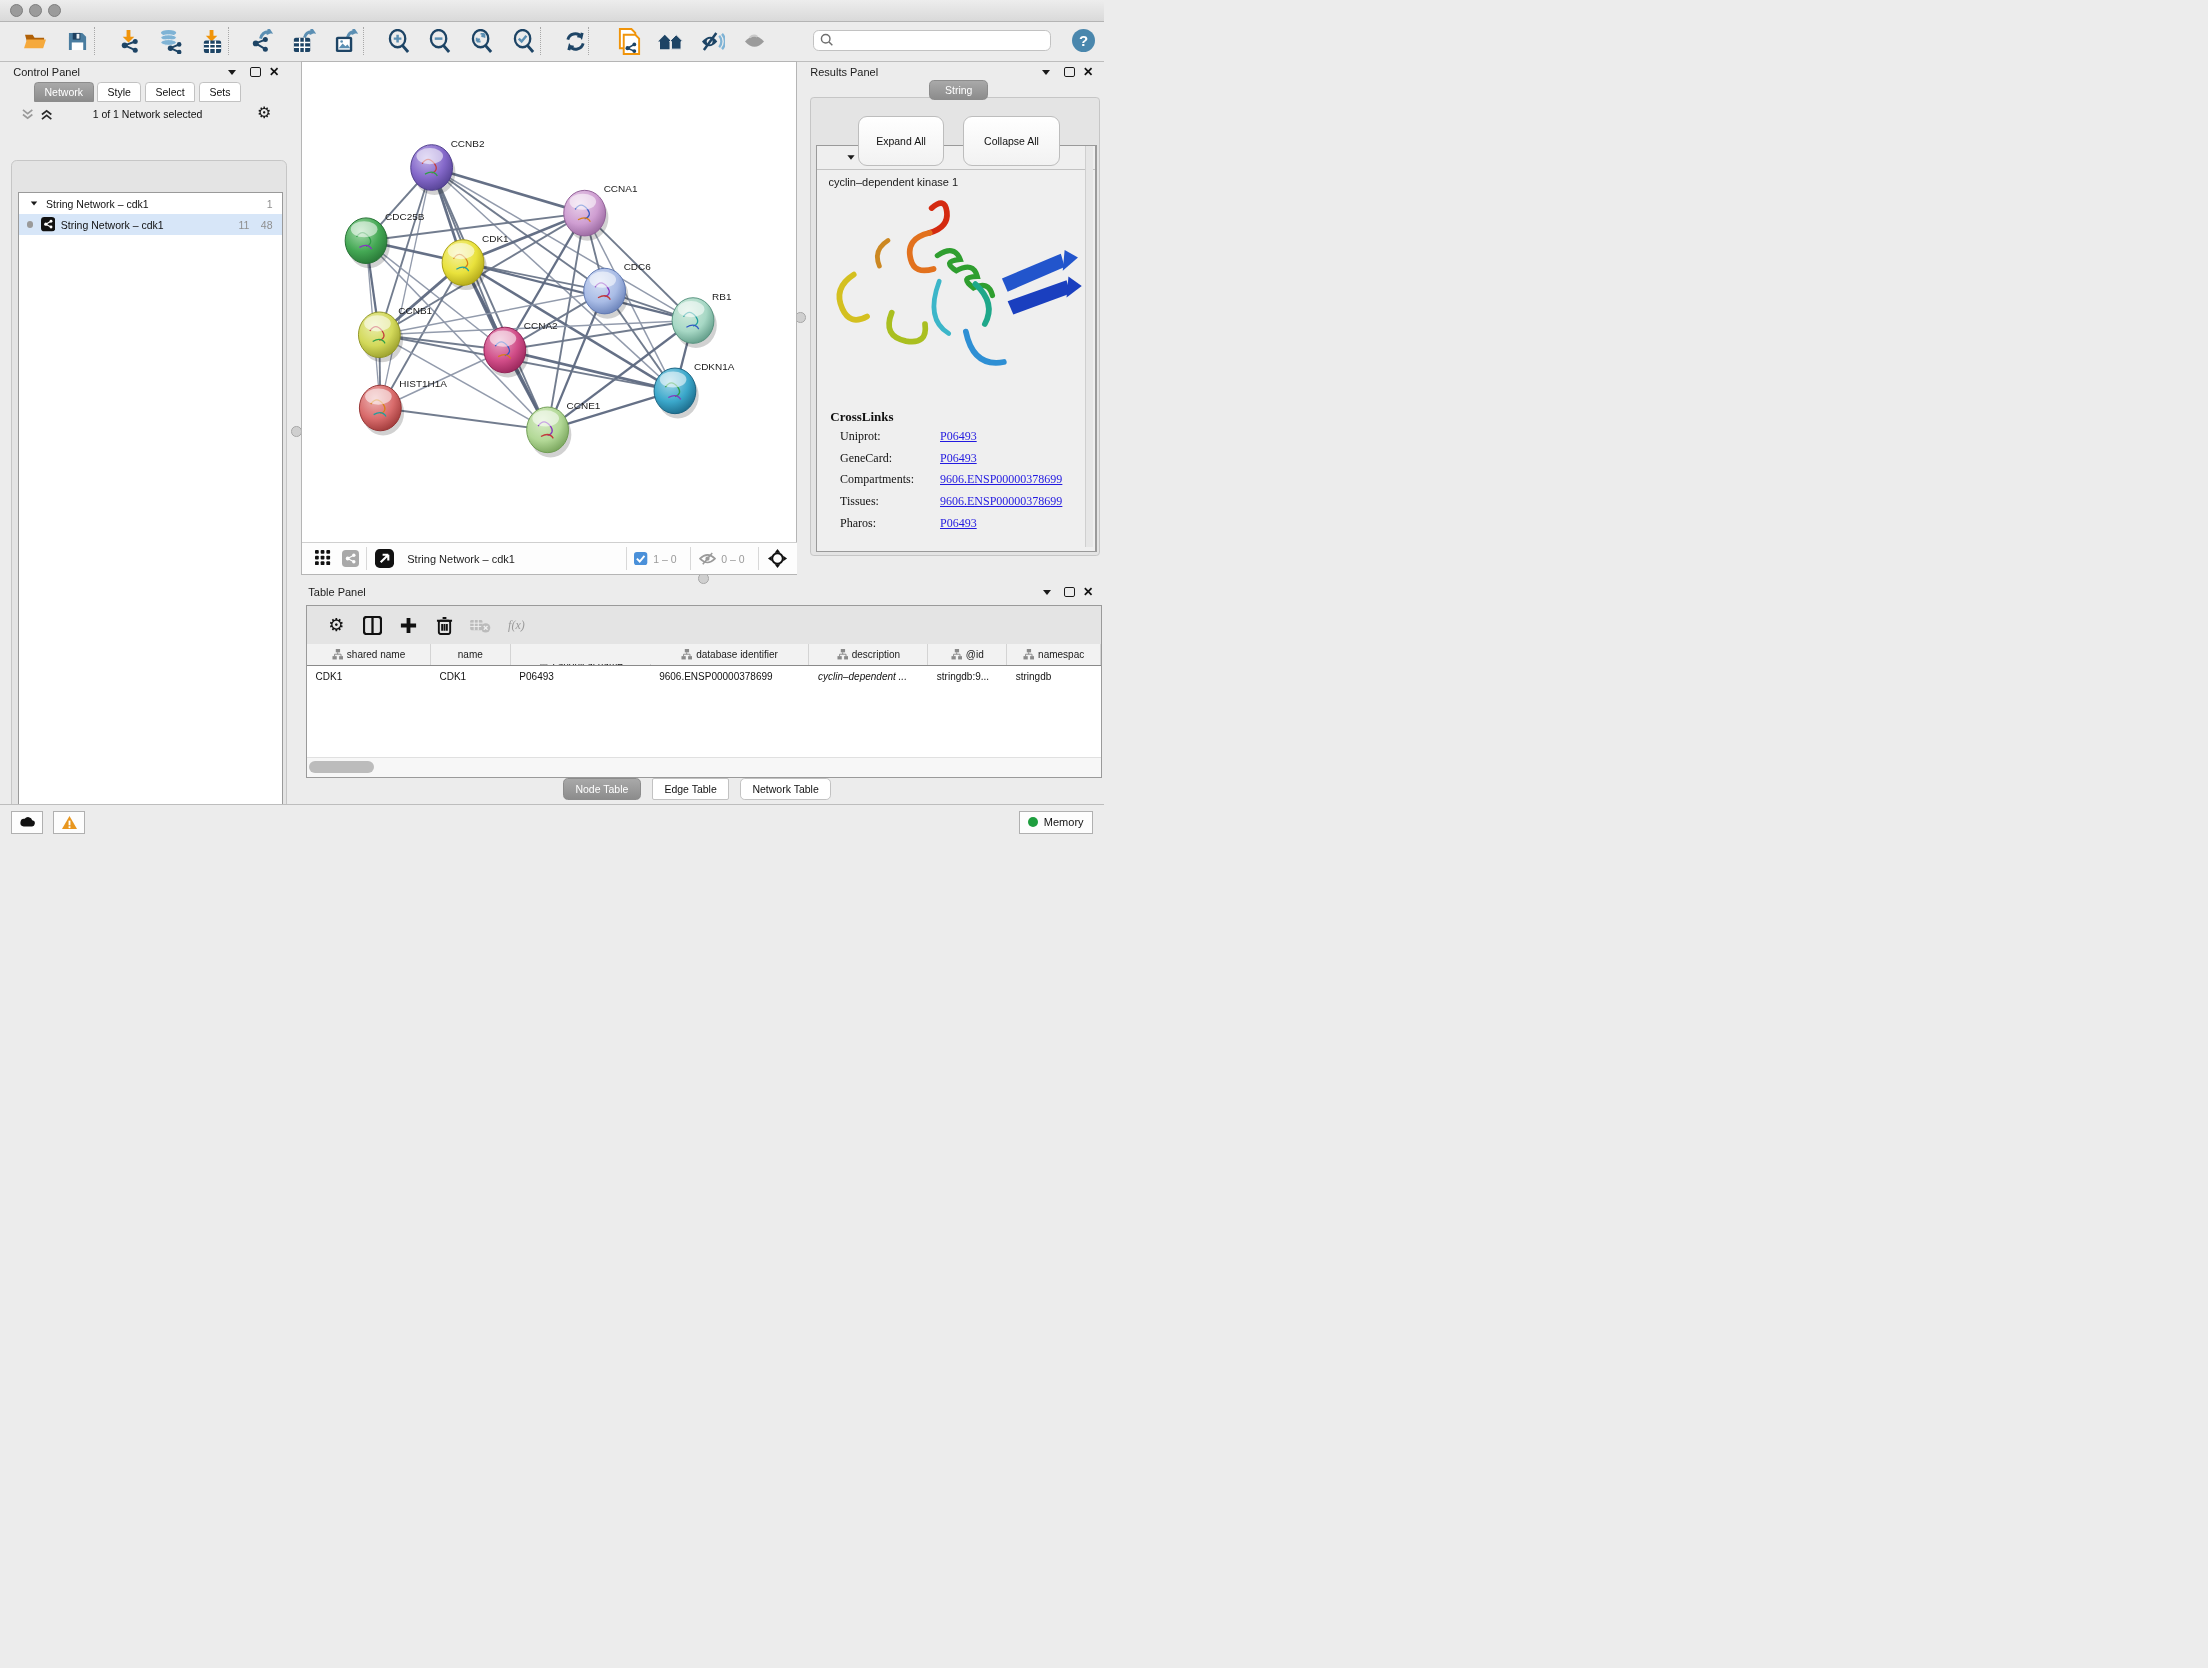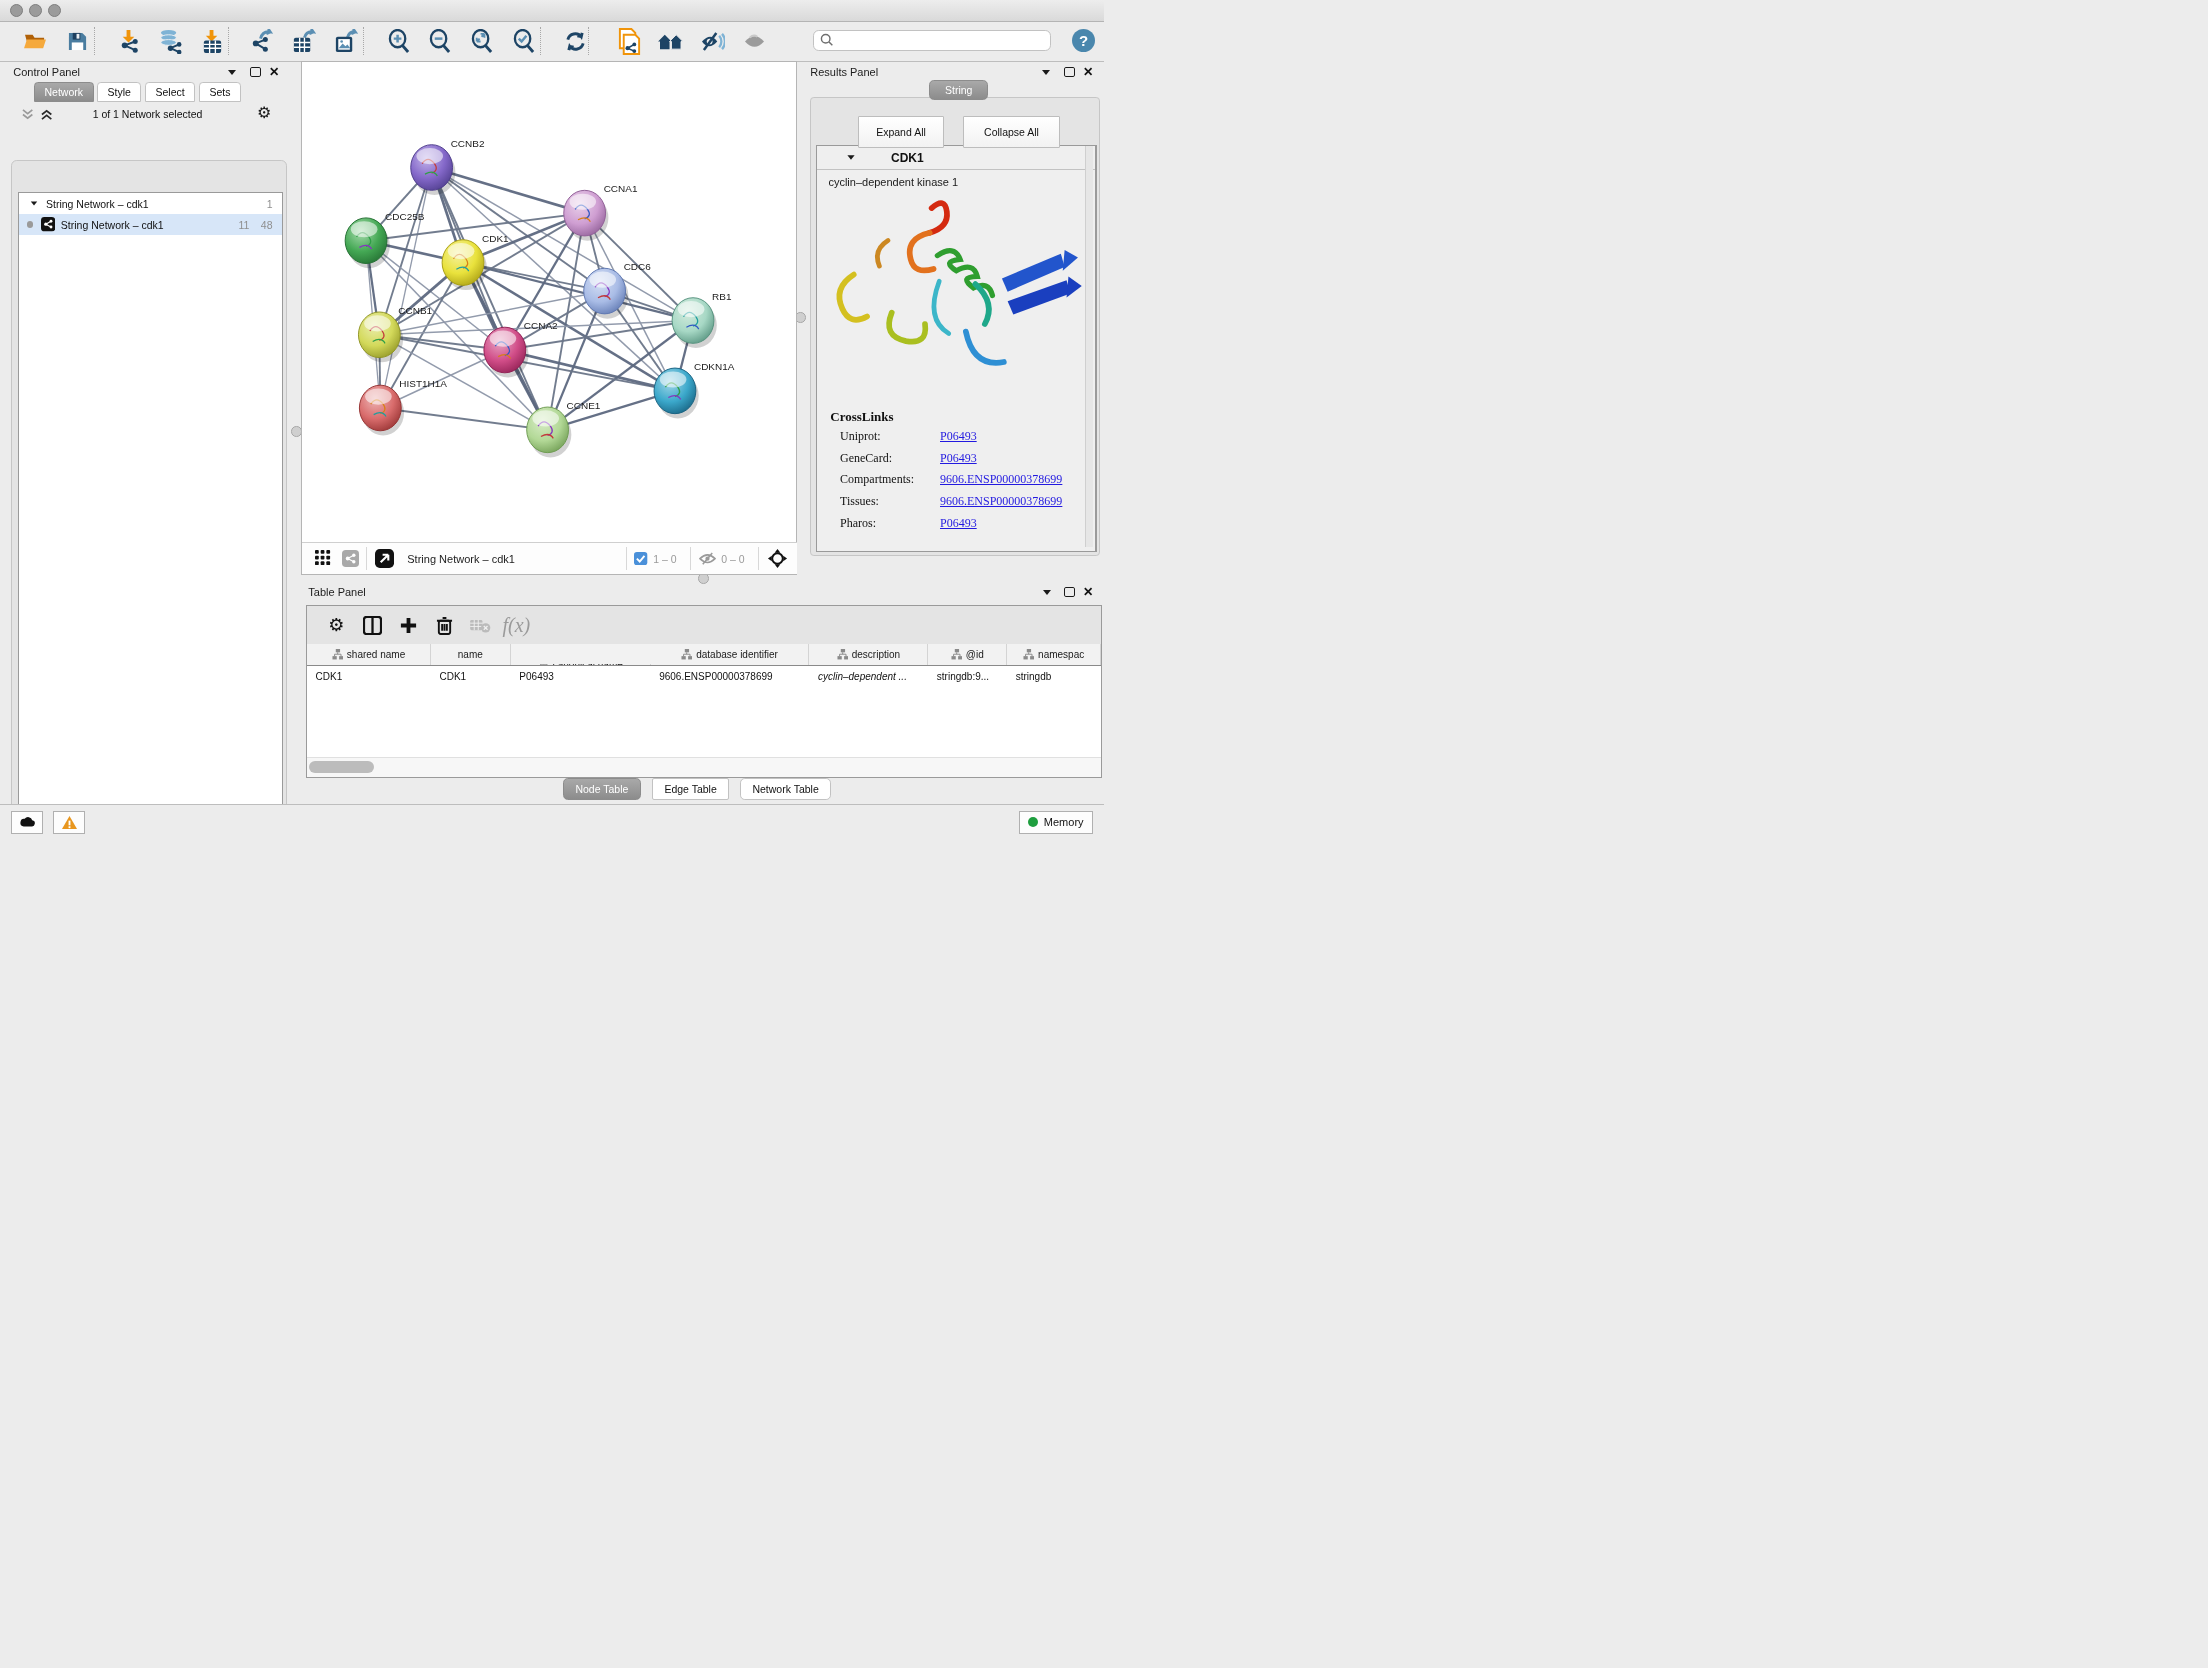--- a/index.html
+++ b/index.html
@@ -27,21 +27,21 @@
   .tree-row.sel{background:#d7e6f8;}
   .num{color:#8f8f8f;}
   
   #canvas-panel{left:301px;top:61px;width:496px;height:514px;background:#fff;border:1px solid #b5b5b5;box-sizing:border-box;}
   #net-svg{position:absolute;left:0;top:0;}
   #canvas-status{position:absolute;left:0;top:480px;width:495px;height:31px;background:#fdfdfd;border-top:1px solid #cfcfcf;display:flex;align-items:center;}
   .cs-sep{height:23px;border-left:1px solid #d8d8d8;margin:0 7.6px;}
   .graytxt{color:#9a9a9a;font-size:10.5px;}
   
   #rp-box{left:810px;top:97px;width:288px;height:457px;background:#e4e4e4;border:1px solid #c6c6c6;border-radius:3.8px;}
-  .btn{background:linear-gradient(#ffffff,#f2f2f2);border:1px solid #bdbdbd;border-radius:1px;font-size:10.5px;color:#111;text-align:center;padding:9px 0;}
+  .btn{background:linear-gradient(#ffffff,#f2f2f2);border:1px solid #bdbdbd;border-radius:9px;font-size:10.5px;color:#111;text-align:center;padding:18px 0;}
   #cdk-box{left:816px;top:145px;width:278px;height:405px;background:#efefef;border:1px solid #9a9a9a;border-right:2.9px double #9a9a9a;}
   .serif{font-family:"Liberation Serif",serif;}
   .xlink{color:#2219e0;text-decoration:underline;font-size:12px;}
   .xlabel{color:#111;font-size:12px;}
   
   #tp-box{left:306px;top:605px;width:794px;height:171px;background:#fff;border:1px solid #9a9a9a;}
   #tp-toolbar{position:absolute;left:0;top:0;width:100%;height:38px;background:#e4e4e4;border-bottom:1px solid #c6c6c6;display:flex;align-items:center;}
   .tpicon{width:36px;height:28.5px;display:flex;align-items:center;justify-content:center;}
   #tbl-head{position:absolute;left:0;top:38px;width:100%;height:21px;background:#f2f2f2;border-bottom:1px solid #8a8a8a;display:flex;}
   #tbl-row{position:absolute;left:0;top:60px;width:100%;height:21px;background:#fff;display:flex;}
@@ -601,21 +601,21 @@
       </div>
     <div class="tpicon">
         <svg width="21" height="15" opacity=".45" viewBox="0 0 22 16">
           <rect x="0" y="2" width="13" height="11" rx="1.5" fill="#8a8a8a"></rect>
           <path d="M0 5.5 h13 M0 9 h13 M4.3 2 v11 M8.6 2 v11" stroke="#fff" stroke-width="1"></path>
           <circle cx="16.5" cy="10.5" r="5" fill="#8a8a8a"></circle>
           <path d="M14.5 8.5 l4 4 M18.5 8.5 l-4 4" stroke="#fff" stroke-width="1.4"></path>
         </svg>
       </div>
     <div class="tpicon">
-        <span class="serif" style="font-style:italic;font-size:20px;color:#9a9a9a">f(x)</span>
+        <span class="serif" style="font-style:italic;font-size:12px;color:#9a9a9a">f(x)</span>
       </div>
   </div>
   <div id="tbl-head">
       <div class="hcell" style="width: 124px;">
         <svg width="11.4" height="11.4" viewBox="0 0 12 12">
           <rect x="4" y="0" width="4.5" height="3.5" fill="#8a8a8a"></rect>
           <rect x="0.5" y="7.5" width="4.5" height="3.5" fill="#8a8a8a"></rect>
           <rect x="7.5" y="7.5" width="4.5" height="3.5" fill="#8a8a8a"></rect>
           <path d="M6 3.5 v2 M2.7 7.5 v-2 h6.8 v2" stroke="#8a8a8a" fill="none"></path>
         </svg>

